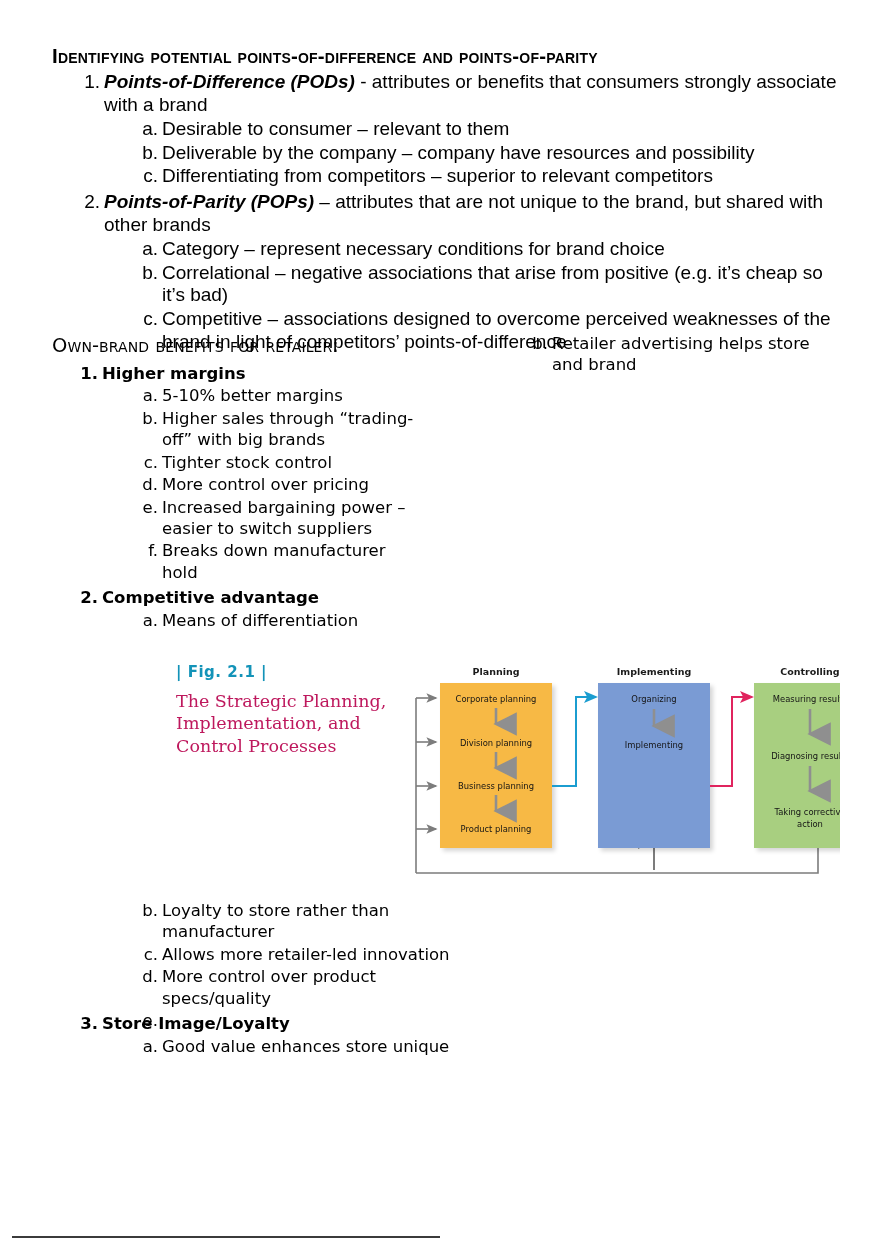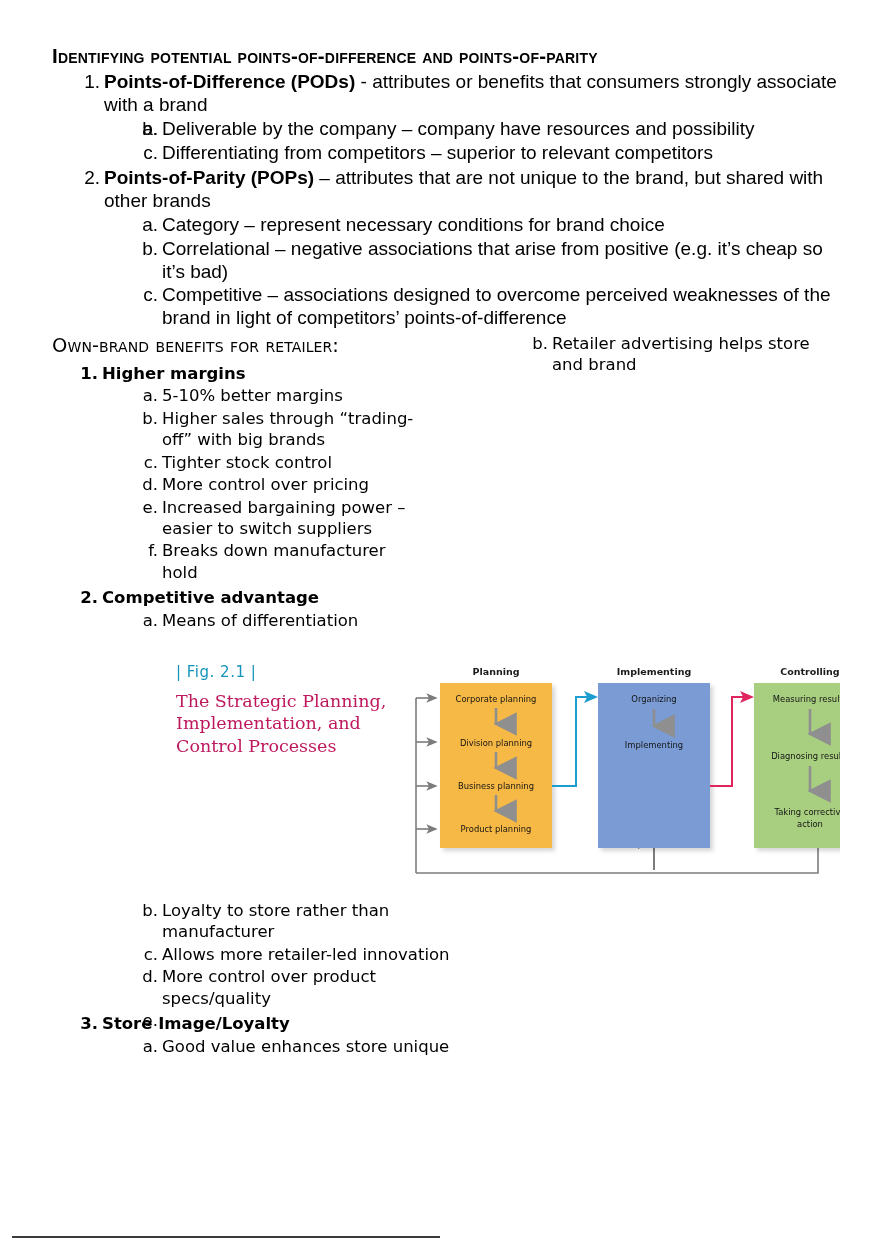--- a/index.html
+++ b/index.html
@@ -42,21 +42,21 @@
     line-height: 1.2;
     margin-top: 3px;
   }
   .lvl1 > .mk {
     position: absolute;
     left: 26px;
     top: 0;
     width: 22px;
     text-align: right;
   }
-  .lvl1 b { font-weight: bold; }
+  .lvl1 b { font-weight: bold; font-style: italic; }
 
   .lvl2 {
     position: relative;
     padding-left: 110px;
     font-size: 19px;
     line-height: 1.2;
     margin-top: 1px;
   }
   .lvl2 > .mk {
     position: absolute;
@@ -145,21 +145,21 @@
 
   
   .fig-cap {
     position: absolute;
     left: 176px;
     top: 663px;
     width: 215px;
   }
   .fig-num {
     font-family: "DejaVu Sans", sans-serif;
-    font-weight: normal;
+    font-weight: bold;
     font-size: 15px;
     color: #1393b8;
     letter-spacing: 0.5px;
     margin-bottom: 9px;
   }
   .fig-title {
     font-family: "DejaVu Serif", serif;
     font-size: 17.5px;
     line-height: 1.28;
     color: #be185d;
@@ -189,21 +189,21 @@
 <body>
 
 <div class="sec1">
 
   <div class="h-smallcaps">Identifying potential Points-of-Difference and Points-of-Parity</div>
 
   <div class="lvl1">
     <span class="mk">1.</span><b>Points-of-Difference (PODs)</b><span> - attributes or benefits that consumers strongly associate with a brand</span>
   </div>
   <div class="lvl2">
-    <span class="mk">a.</span>
+    <span class="mk">a.</span><span>Desirable to consumer – relevant to them</span>
   </div>
   <div class="lvl2">
     <span class="mk">b.</span><span>Deliverable by the company – company have resources and possibility</span>
   </div>
   <div class="lvl2">
     <span class="mk">c.</span><span>Differentiating from competitors – superior to relevant competitors</span>
   </div>
 
   <div class="lvl1">
     <span class="mk">2.</span><b>Points-of-Parity (POPs)</b><span> – attributes that are not unique to the brand, but shared with other brands</span>

